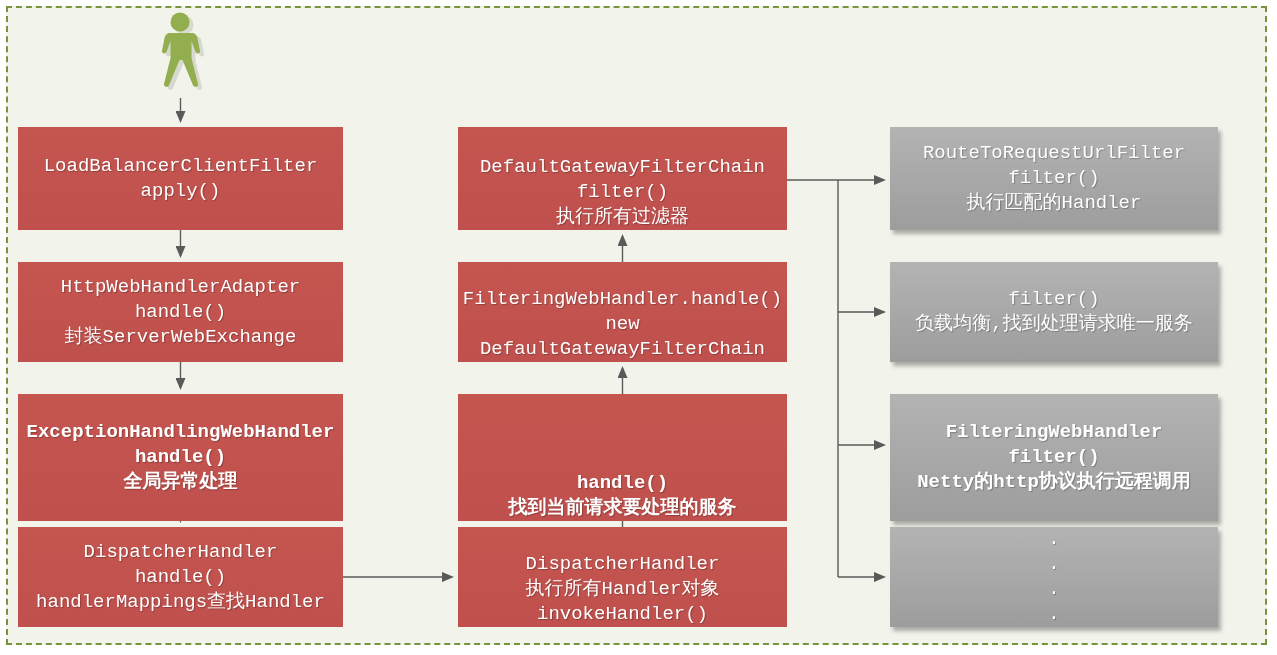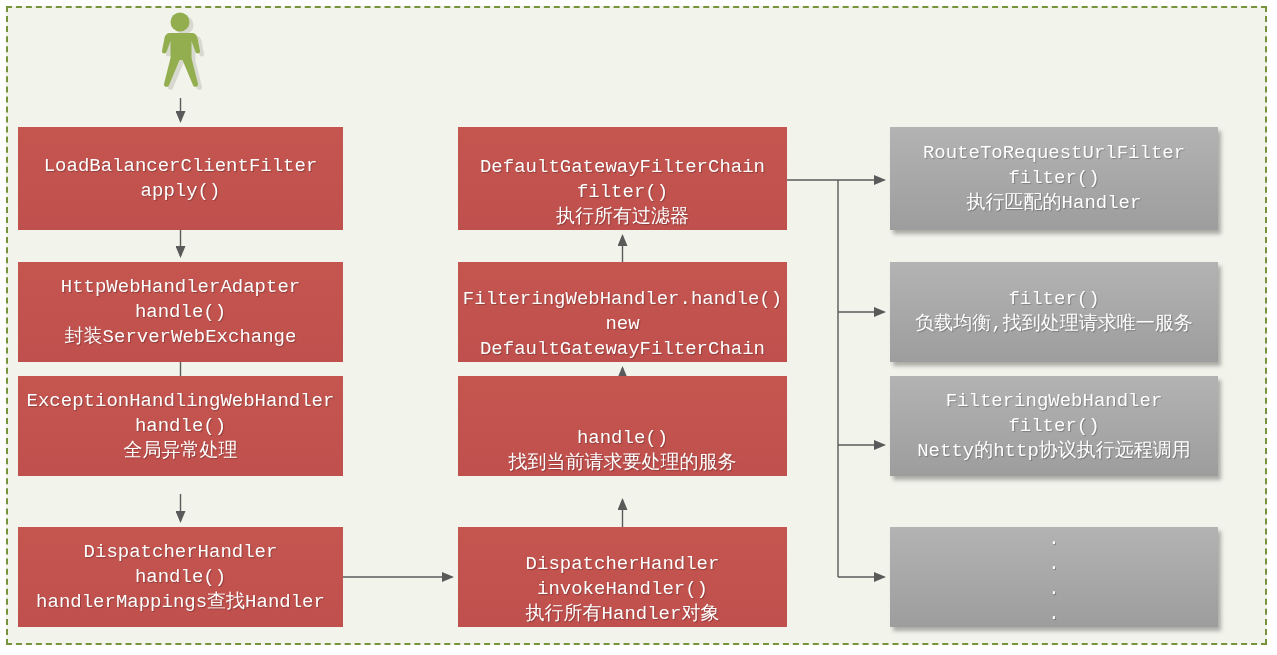--- a/index.html
+++ b/index.html
@@ -65,21 +65,21 @@
   .node.gray {
     background: linear-gradient(180deg, #b3b3b3, #9d9d9d);
     box-shadow: 3px 4px 4px rgba(0,0,0,0.30);
   }
   
   .col-left   { left: 18px;  width: 325px; }
   .col-mid    { left: 458px; width: 329px; justify-content: flex-end; }
   .col-right  { left: 890px; width: 328px; }
   .row-1 { top: 127px; height: 103px; }
   .row-2 { top: 262px; height: 100px; }
-  .row-3 { top: 376px; height: 100px; }
+  .row-3 { top: 394px; height: 127px; font-weight: bold; }
   .row-4 { top: 527px; height: 100px; }
   .actor {
     position: absolute;
     left: 155px;
     top: 12px;
     width: 52px;
     height: 88px;
   }
 </style>
 </head>
@@ -148,22 +148,22 @@
     <div>FilteringWebHandler.handle()</div>
     <div>new</div>
     <div>DefaultGatewayFilterChain</div>
   </div>
 <div class="node red col-mid row-3">
     <div>handle()</div>
     <div>找到当前请求要处理的服务</div>
   </div>
 <div class="node red col-mid row-4">
     <div>DispatcherHandler</div>
+    <div>执行所有Handler对象</div>
     <div>invokeHandler()</div>
-    <div>执行所有Handler对象</div>
   </div>
 
 <div class="node gray col-right row-1">
     <div>RouteToRequestUrlFilter</div>
     <div>filter()</div>
     <div>执行匹配的Handler</div>
   </div>
 <div class="node gray col-right row-2">
     <div>filter()</div>
     <div>负载均衡,找到处理请求唯一服务</div>

